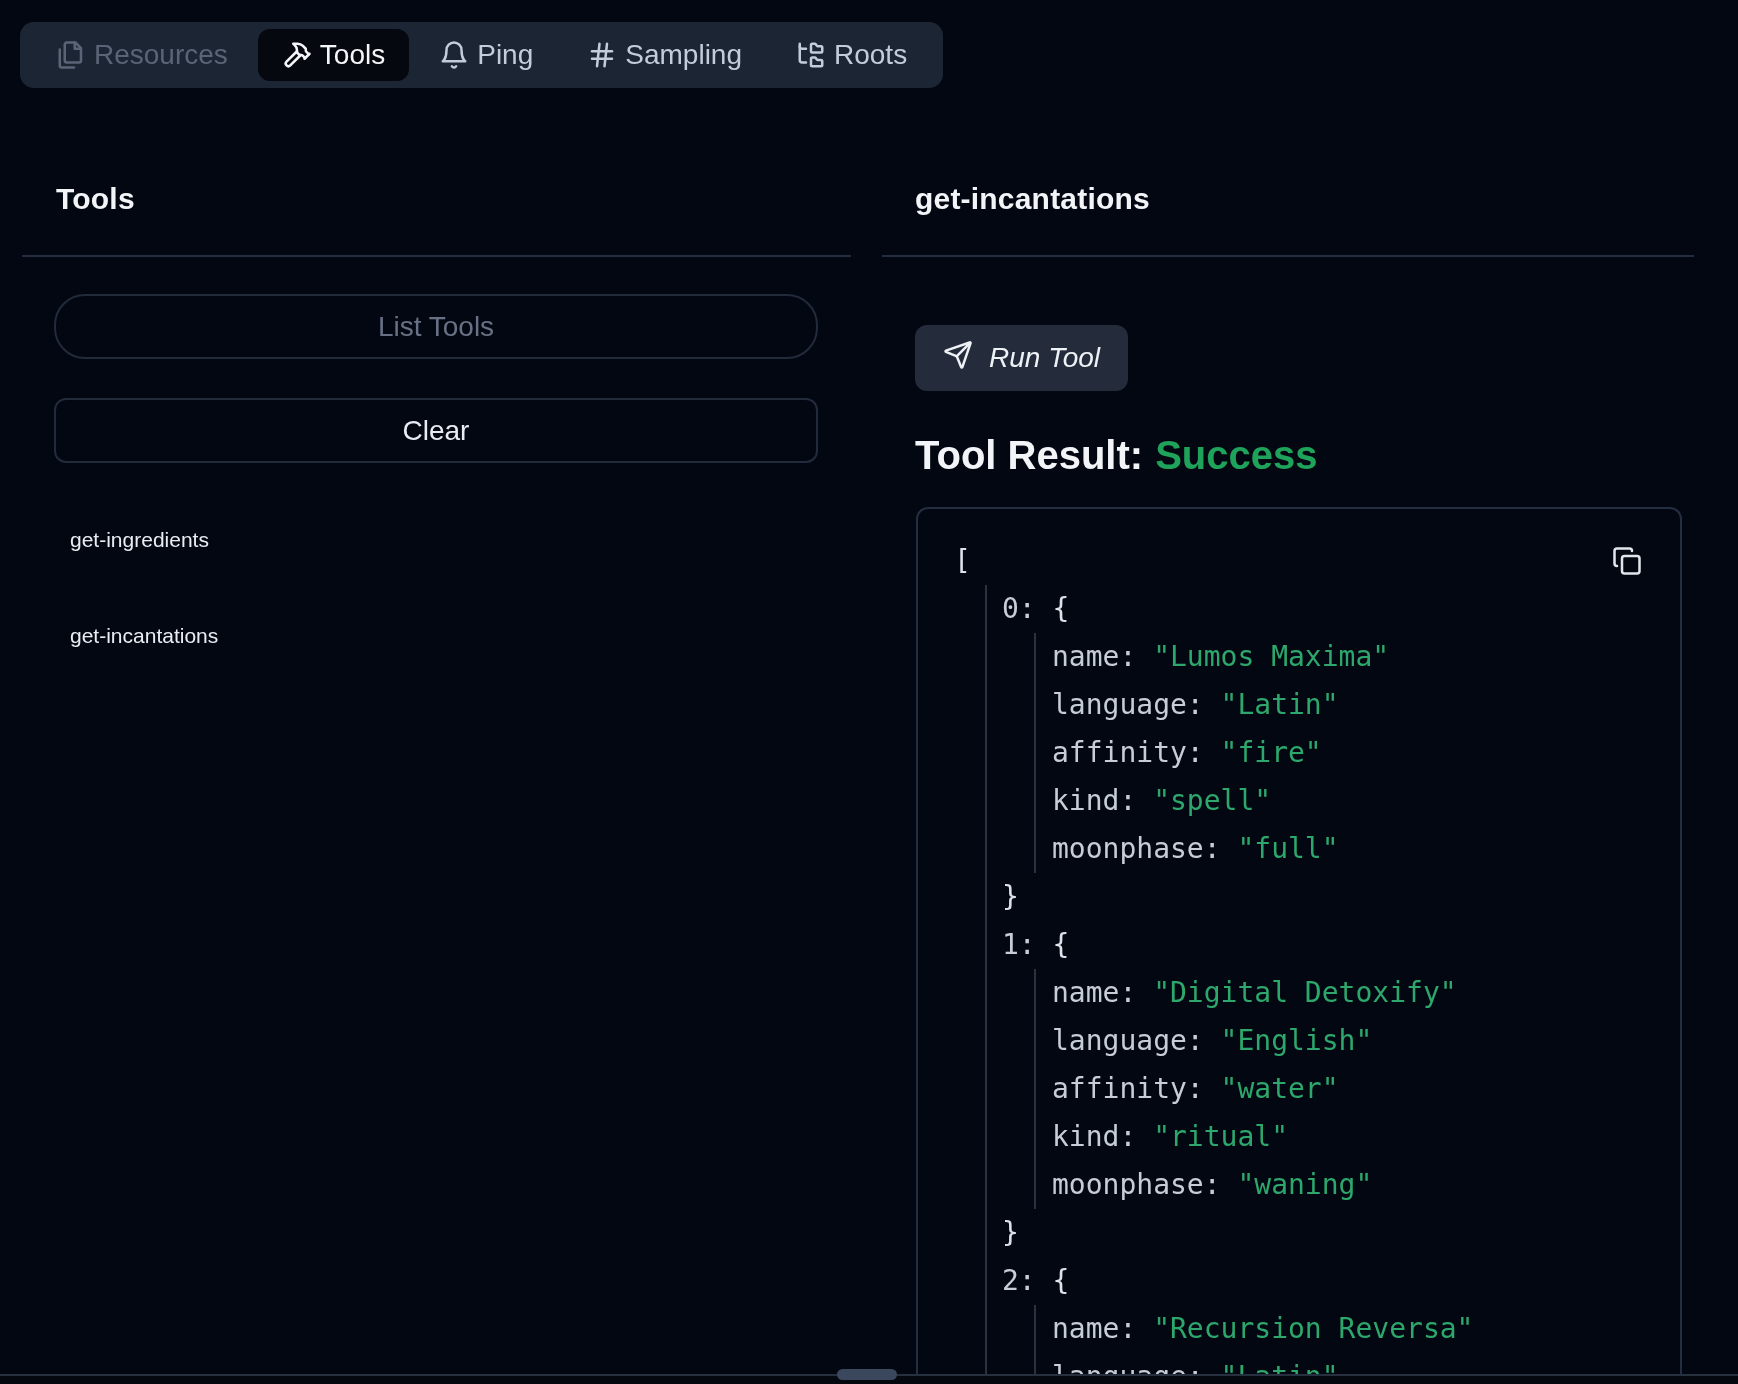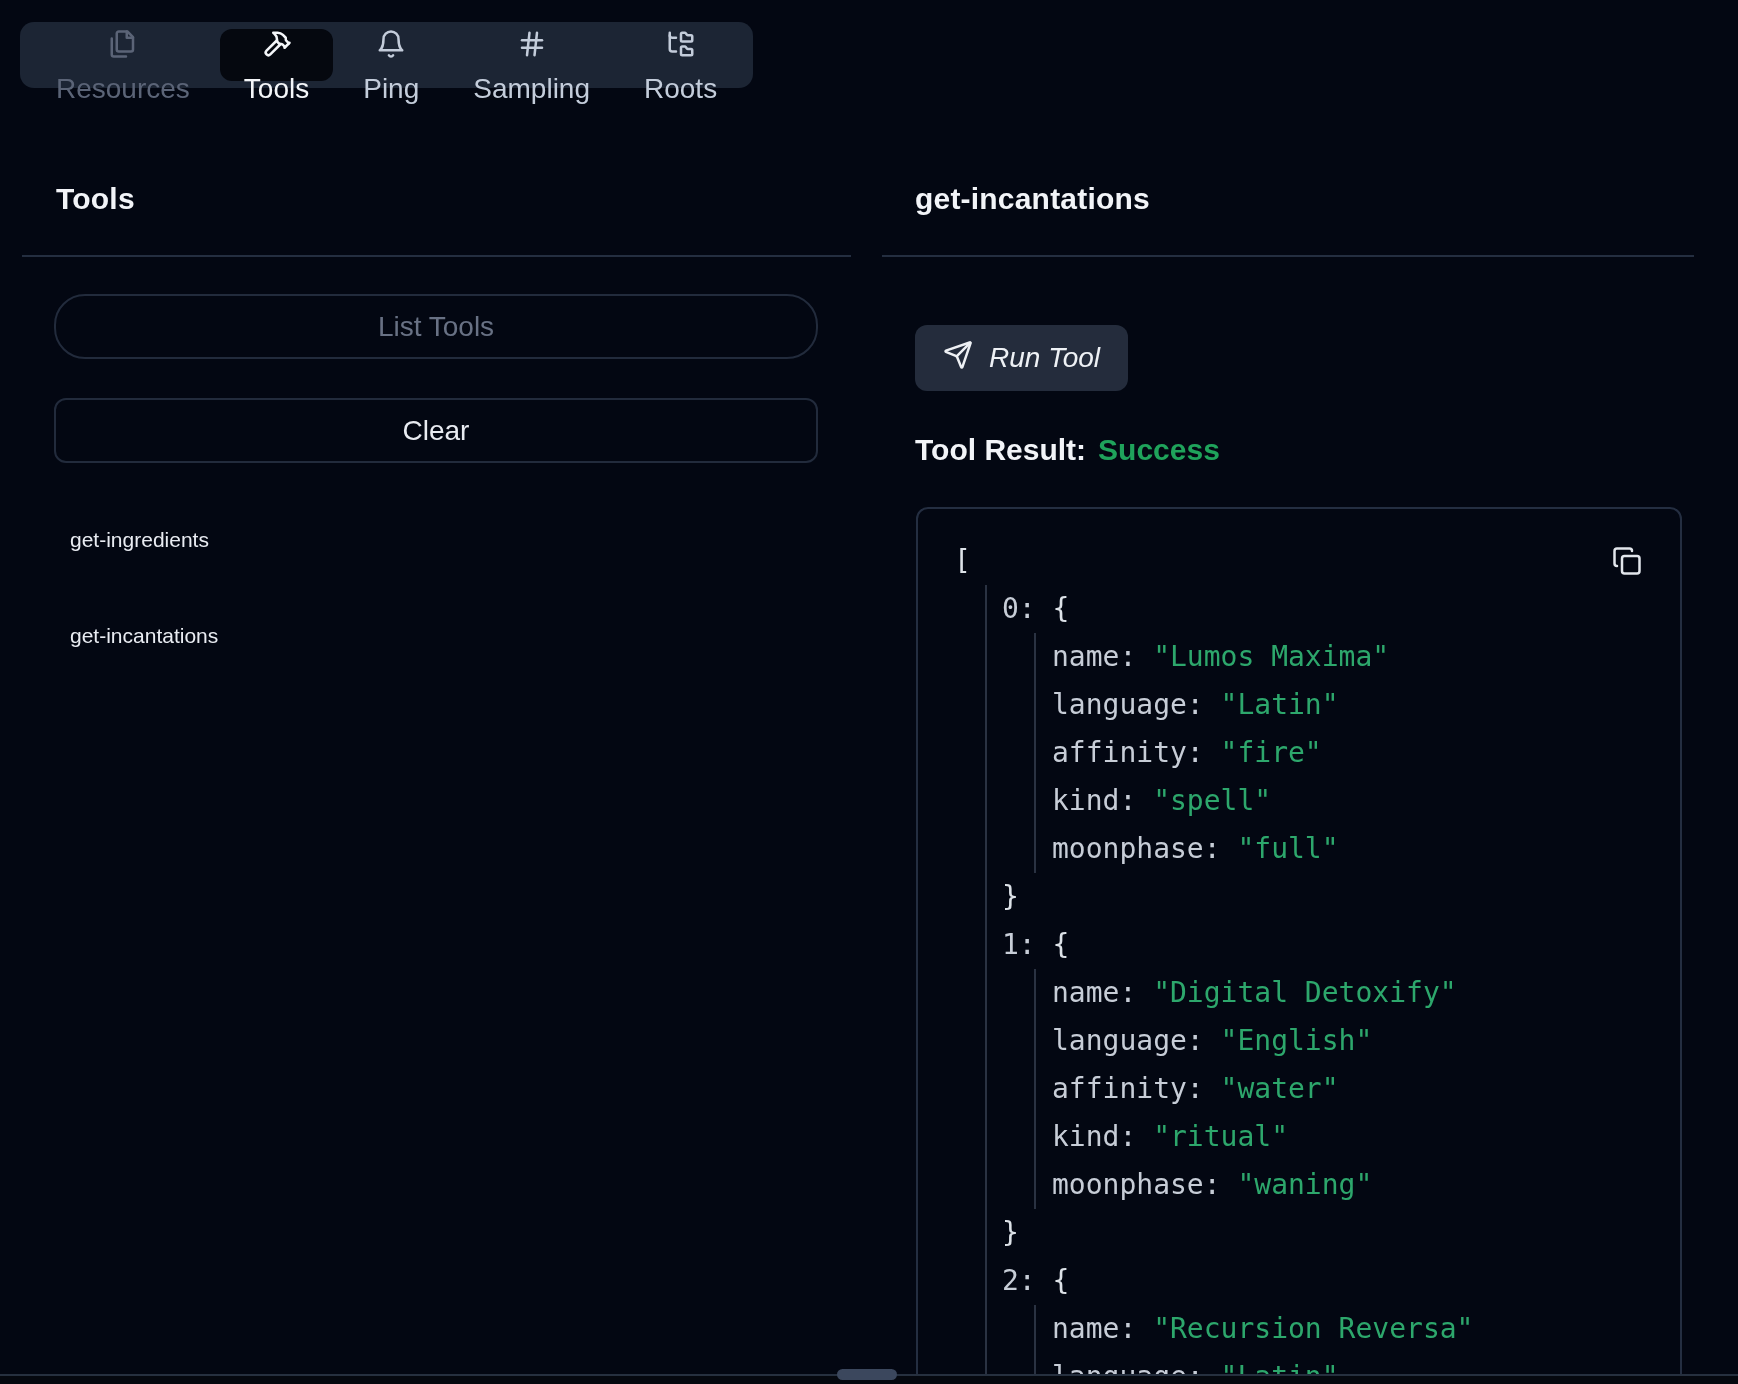--- a/index.html
+++ b/index.html
@@ -12,26 +12,25 @@
   }
 
   
   .tabbar {
     position: absolute; left: 20px; top: 22px; height: 66px;
     background: #1c2534; border-radius: 14px;
     display: inline-flex; align-items: center;
     padding: 0 12px; gap: 6px;
   }
   .tab {
-    display: inline-flex; align-items: center; gap: 14px;
+    display: inline-flex; align-items: center; gap: 8px;
     height: 52px; padding: 0 24px; border: none; background: transparent;
     border-radius: 12px; font-family: inherit;
     font-size: 28px; font-weight: 500; cursor: pointer;
     color: #c3ccda;
-    flex-direction: column;
   }
   .tab.disabled { color: #5b6477; }
   .tab.active { background: #05080f; color: #f4f6f9; }
   .tab .tab-icon { display: inline-flex; }
   .tab .tab-icon svg { width: 30px; height: 30px; }
 
   
   .panel-title {
     position: absolute; top: 182px;
     font-size: 30px; font-weight: 700; color: #f2f4f8; letter-spacing: .2px;
@@ -62,21 +61,21 @@
   .run-btn {
     position: absolute; left: 915px; top: 325px; height: 66px;
     background: #242c3c; border: none; border-radius: 12px;
     display: inline-flex; align-items: center; gap: 16px; padding: 0 28px;
     font-family: inherit; font-size: 28px; color: #eef1f5; cursor: pointer; font-style: italic;
   }
   .run-btn svg { width: 30px; height: 30px; }
 
   .tool-result {
     position: absolute; left: 915px; top: 433px;
-    font-size: 30px; font-weight: 700; color: #f2f4f8;
+    font-size: 40px; font-weight: 700; color: #f2f4f8;
   }
   .tool-result .status { margin-left: 12px; }
 
   
   .json-box {
     position: absolute; left: 916px; top: 507px; width: 766px; height: 1000px;
     border: 2px solid #242e41; border-radius: 12px;
     padding: 28px 30px 28px 36px;
     font-family: "DejaVu Sans Mono", monospace;
     font-size: 28px; line-height: 48px;

